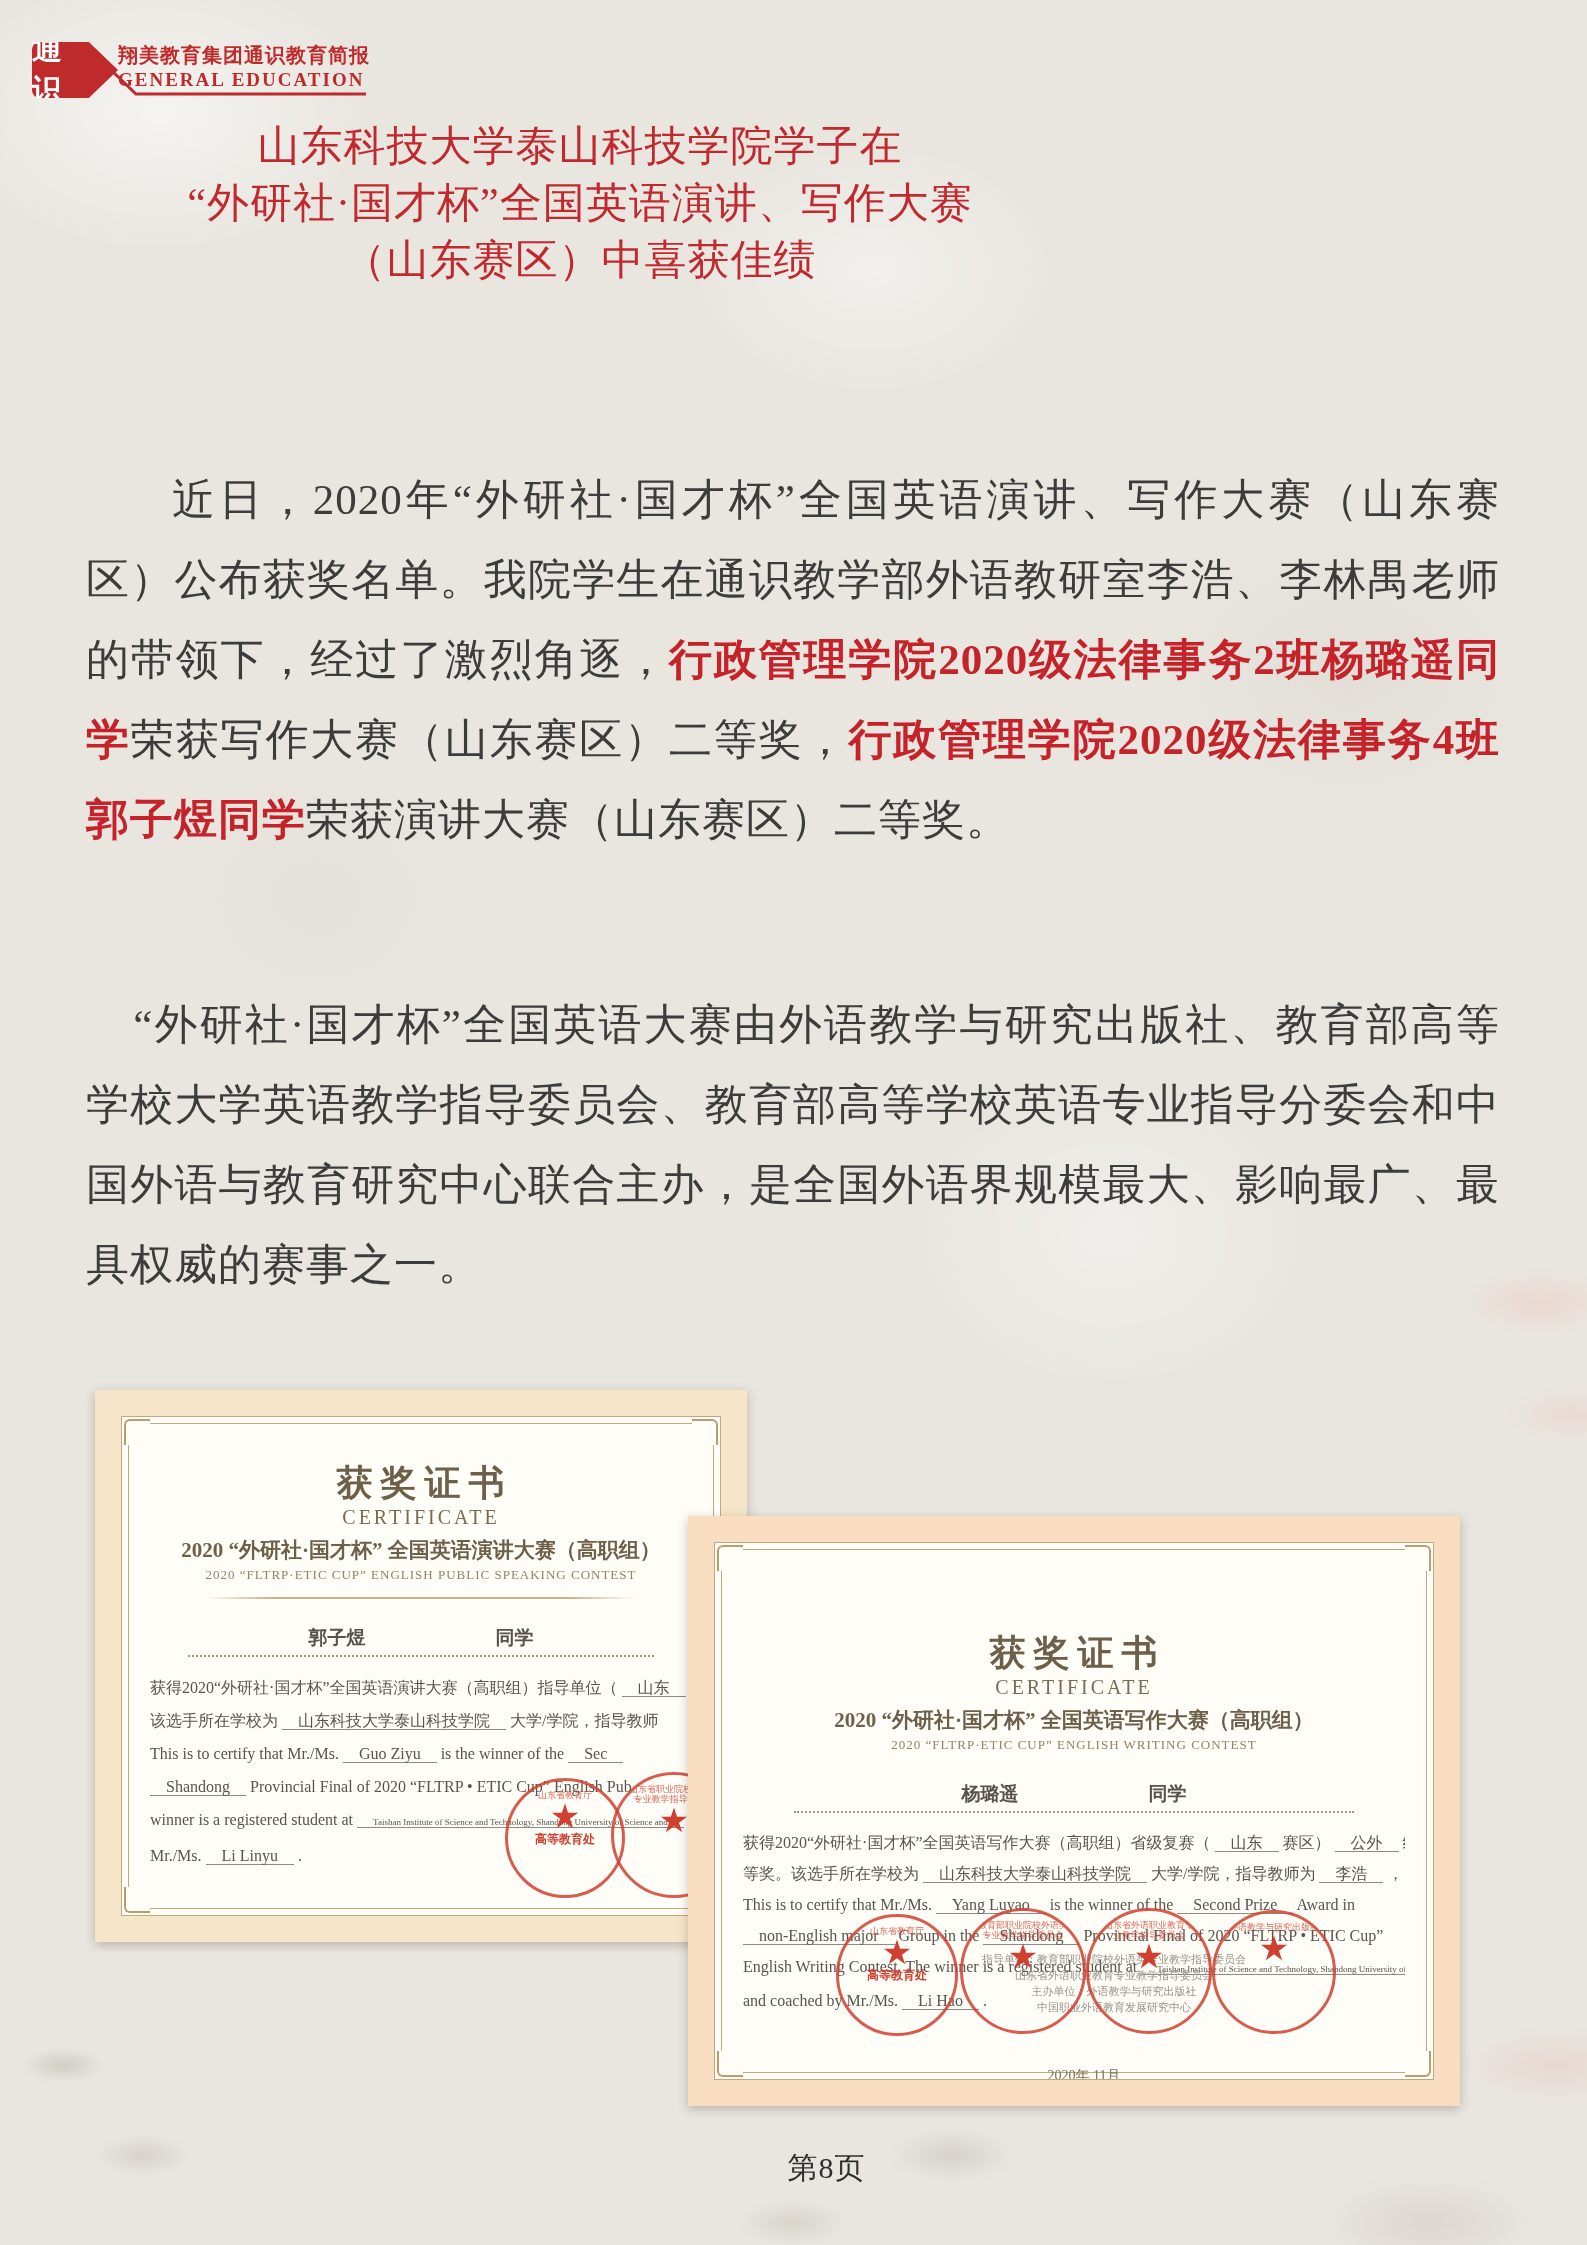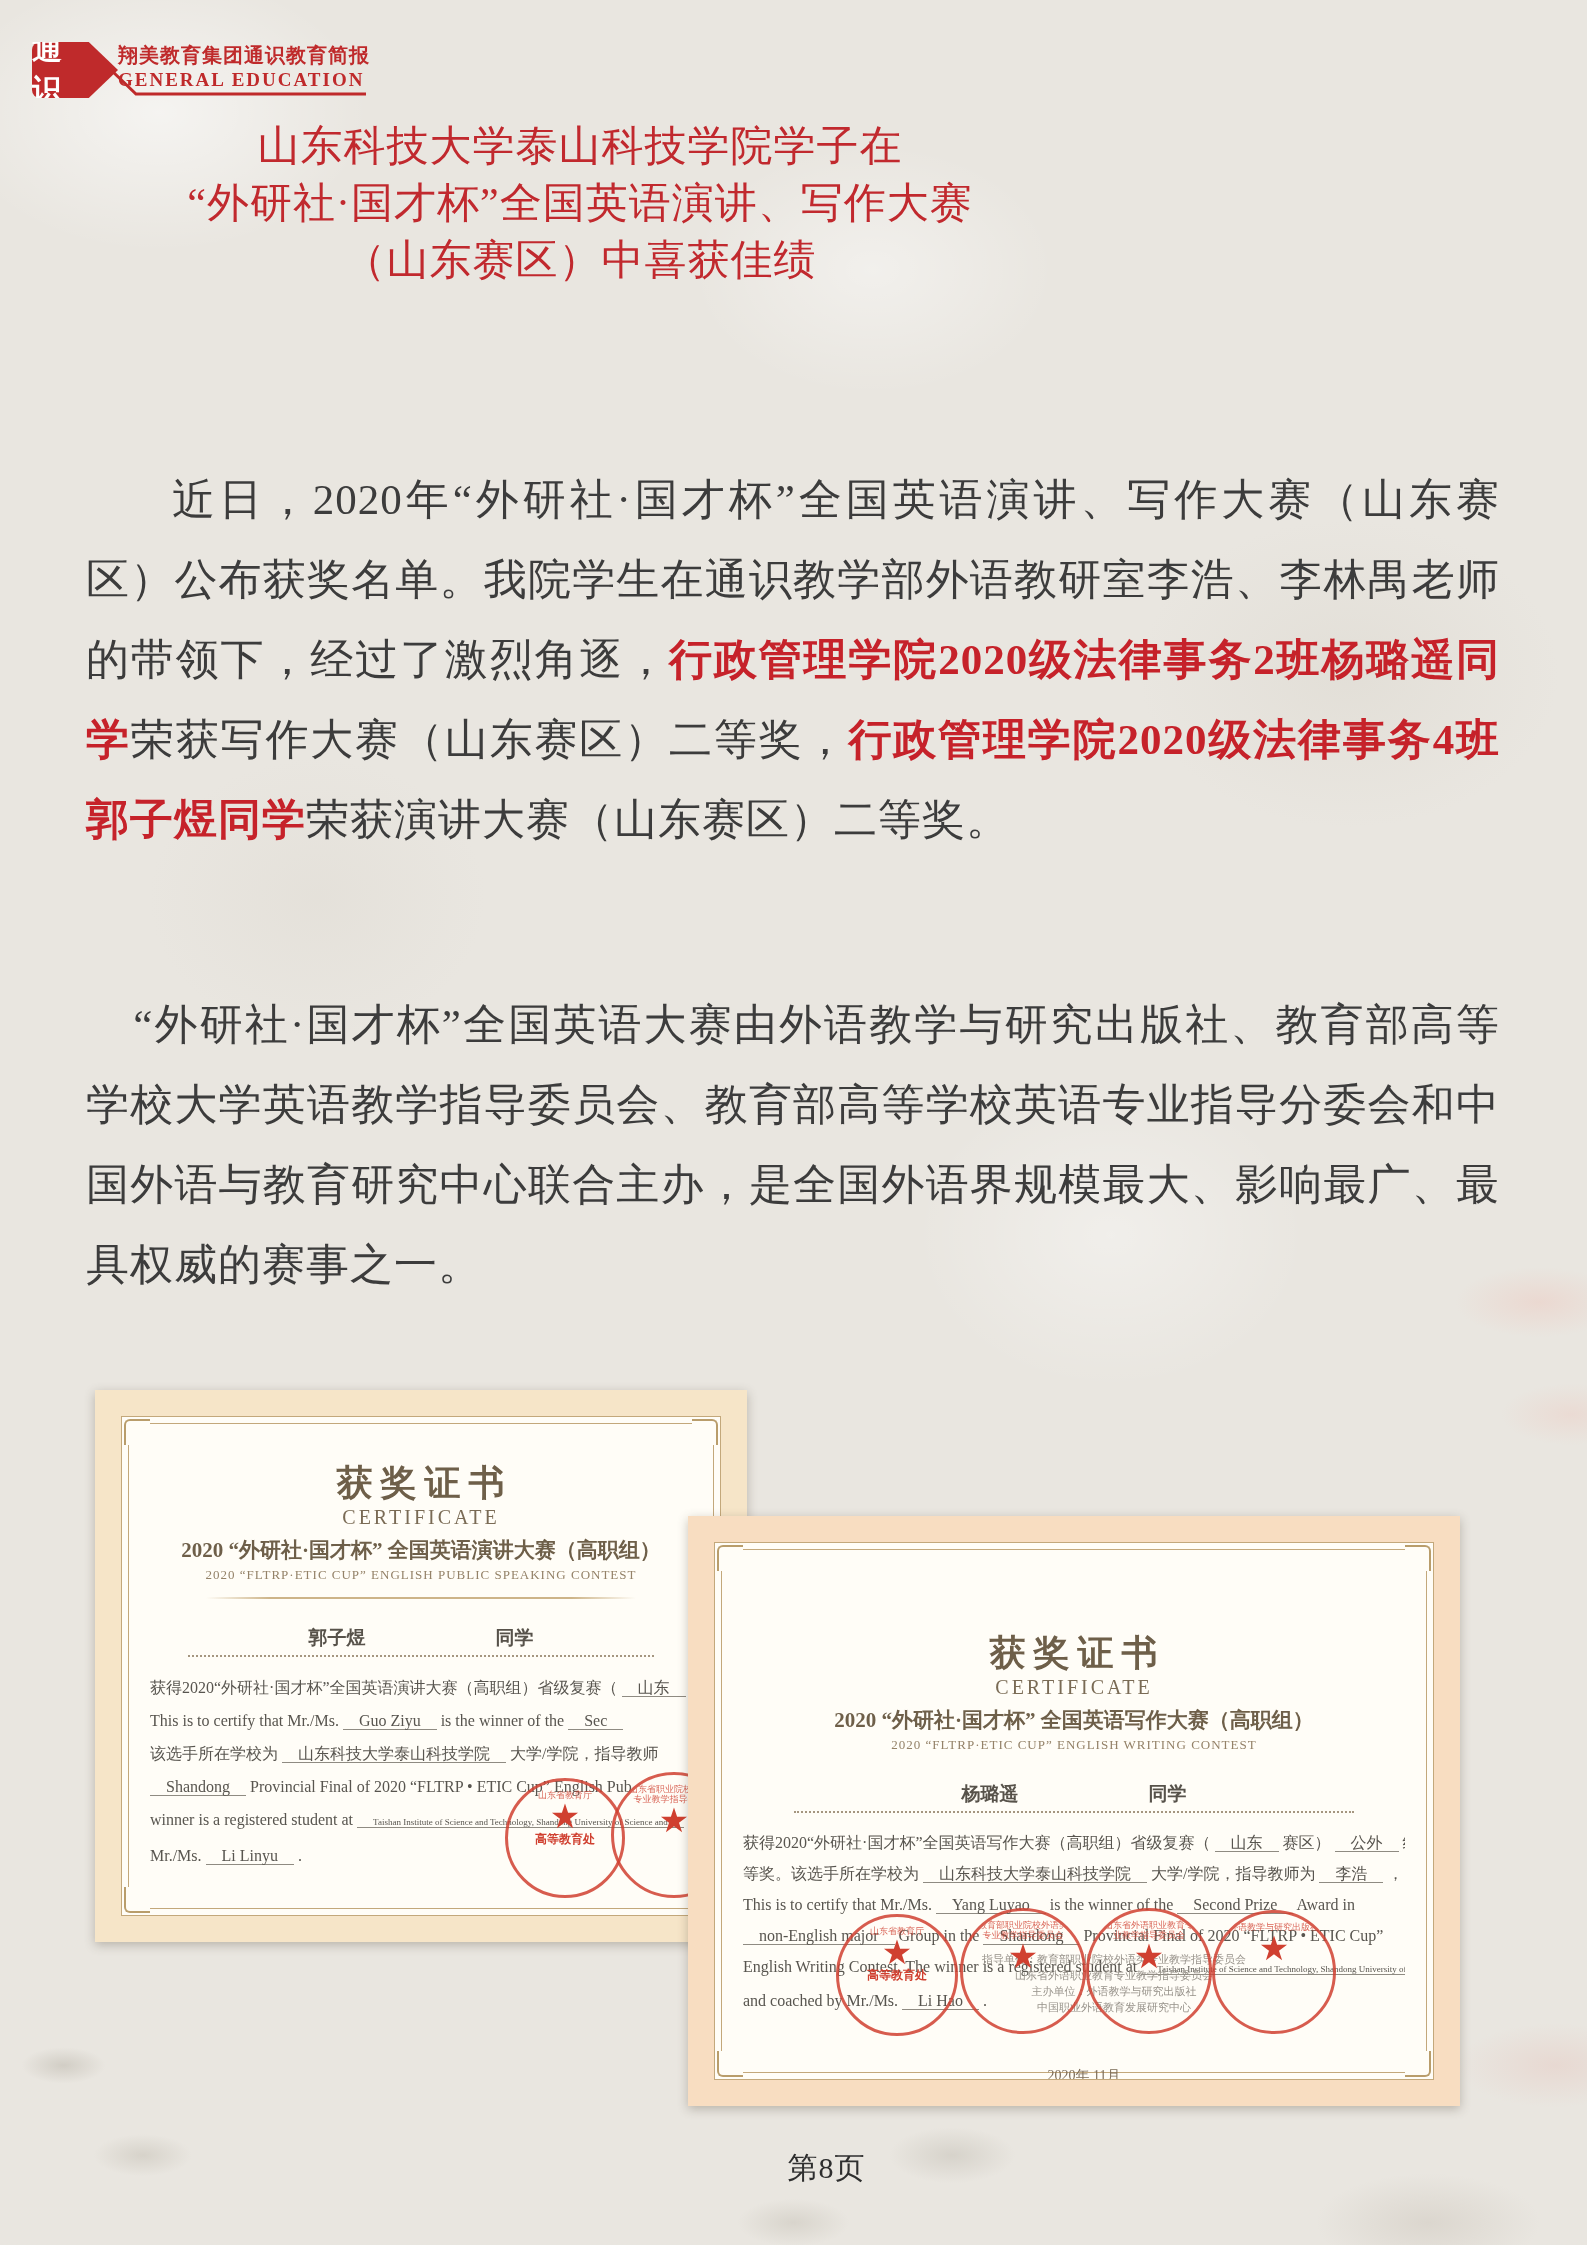--- a/index.html
+++ b/index.html
@@ -149,23 +149,23 @@
       <div class="cert-sub">CERTIFICATE</div>
       <div class="cert-event-cn">2020 “外研社·国才杯” 全国英语演讲大赛（高职组）</div>
       <div class="cert-event-en">2020 “FLTRP·ETIC CUP” ENGLISH PUBLIC SPEAKING CONTEST</div>
       <div class="cert-divider"></div>
       <div class="name-row">
         <span>郭子煜</span>
         <span>同学</span>
       </div>
     </div>
     <div class="cert-body">
-      <div class="ln"><span>获得2020“外研社·国才杯”全国英语演讲大赛（高职组）省级复赛（ </span><span class="bk">山东</span></div>
+      <div class="ln"><span>获得2020“外研社·国才杯”全国英语演讲大赛（高职组）指导单位（ </span><span class="bk">山东</span></div>
+      <div class="ln"><span>该选手所在学校为 </span><span class="bk">山东科技大学泰山科技学院</span><span> 大学/学院，指导教师</span></div>
       <div class="ln"><span>This is to certify that Mr./Ms. </span><span class="bk">Guo Ziyu</span><span> is the winner of the </span><span class="bk">Sec</span></div>
-      <div class="ln"><span>该选手所在学校为 </span><span class="bk">山东科技大学泰山科技学院</span><span> 大学/学院，指导教师</span></div>
       <div class="ln"><span class="bk">Shandong</span><span> Provincial Final of 2020 “FLTRP • ETIC Cup” English Pub</span></div>
       <div class="ln"><span>winner is a registered student at </span><span class="bk sm">Taishan Institute of Science and Technology, Shandong University of Science and</span></div>
       <div class="ln"><span>Mr./Ms. </span><span class="bk">Li Linyu</span><span> .</span></div>
     </div>
   </div>
   <div class="seal cs1">
     <div class="arc">山东省教育厅</div>
     <div class="star">★</div>
     <div class="subl">高等教育处</div>
   </div>

